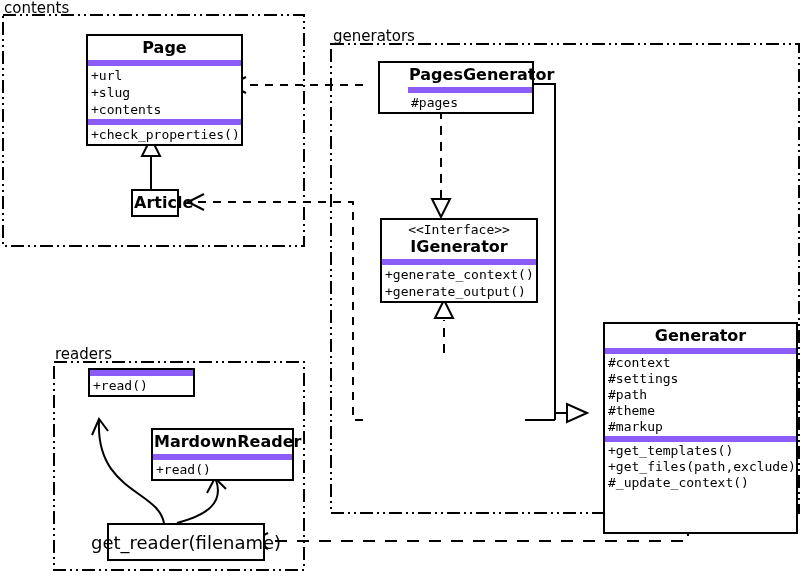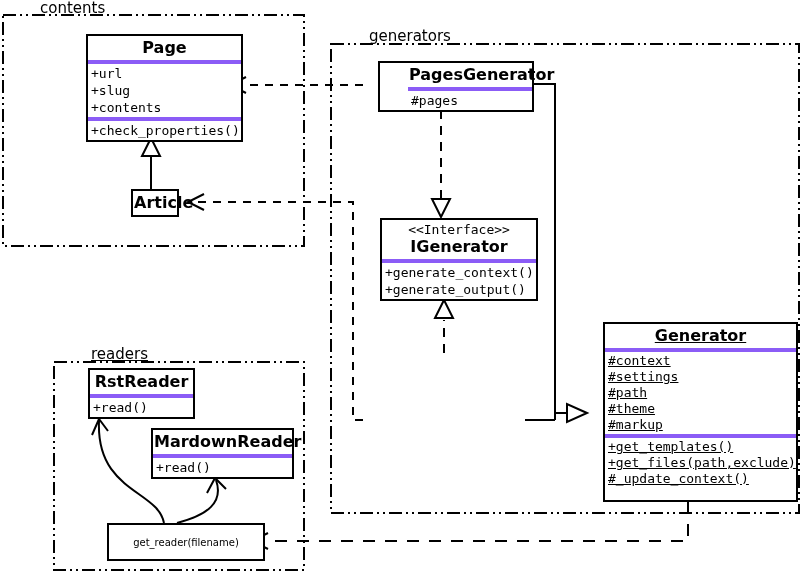--- a/index.html
+++ b/index.html
@@ -1,40 +1,40 @@
 <!DOCTYPE html>
 <html><head>
 <meta charset="utf-8">
 <style>
   html,body{margin:0;padding:0;background:#fff;}
   .canvas{position:relative;width:803px;height:579px;background:#ffffff;overflow:hidden;
           font-family:"DejaVu Sans",sans-serif;color:#000;}
   svg.overlay{position:absolute;left:0;top:0;width:803px;height:579px;pointer-events:none;}
-  .pkg-label{position:absolute;font-size:15px;line-height:15px;color:#000;background:transparent;margin-left:36px;}
+  .pkg-label{position:absolute;font-size:15px;line-height:15px;color:#000;background:transparent;}
   #lbl-contents{left:4px;top:1px;}
   #lbl-generators{left:333px;top:29px;}
-  #lbl-readers{left:55px;top:347px;text-decoration:underline;}
+  #lbl-readers{left:55px;top:347px;}
   .uml-class{position:absolute;background:#fff;border:2px solid #000;box-sizing:border-box;margin-left:15px;}
   .uml-title{font-weight:bold;font-size:16px;line-height:20px;text-align:center;
              padding:2px 1px;white-space:nowrap;}
   .uml-stereo{font-family:"DejaVu Sans Mono",monospace;font-weight:normal;font-size:13px;
               line-height:15px;text-align:center;white-space:nowrap;}
-  .uml-comp{border-top:4px solid #8b5cf6;padding:1px 3px;}
+  .uml-comp{border-top:6px solid #8b5cf6;padding:1px 3px;}
   .uml-line{font-family:"DejaVu Sans Mono",monospace;font-size:13px;line-height:17px;white-space:pre;}
   #box-generator .uml-line{line-height:16px;}
   #box-page{left:71px;top:34px;width:157px;}
   #box-article{left:116px;top:189px;width:48px;}
   #box-pages-generator{left:363px;top:61px;width:156px;padding-left:28px;}
   #box-igenerator{left:365px;top:218px;width:158px;}
   #box-article-generator{left:363px;top:353px;width:162px;}
-  #box-generator{left:588px;top:322px;width:195px;height:180px;text-decoration:underline;}
+  #box-generator{left:588px;top:322px;width:195px;height:212px;}
   #box-rst-reader{left:73px;top:368px;width:107px;}
   #box-mardown-reader{left:136px;top:428px;width:143px;}
   #box-get-reader{left:92px;top:523px;width:158px;height:38px;display:flex;
-                  align-items:center;justify-content:center;font-size:10px;}
+                  align-items:center;justify-content:center;font-size:18px;}
 </style>
 </head>
 <body>
 
 <div class="canvas">
 
   <svg class="overlay" viewBox="0 0 803 579" fill="none" stroke="#000" stroke-width="2">
     
     <rect x="3" y="15" width="301" height="231" stroke-dasharray="13 4 2 4 2 4"></rect>
     <rect x="331" y="44" width="468" height="469" stroke-dasharray="13 4 2 4 2 4"></rect>
@@ -128,21 +128,20 @@
       <div class="uml-line">#markup</div>
     </div>
     <div class="uml-comp">
       <div class="uml-line">+get_templates()</div>
       <div class="uml-line">+get_files(path,exclude)</div>
       <div class="uml-line">#_update_context()</div>
     </div>
   </div>
 
   <div class="uml-class" id="box-rst-reader">
-    <div class="uml-title">RstReader</div>
     <div class="uml-comp">
       <div class="uml-line">+read()</div>
     </div>
   </div>
 
   <div class="uml-class" id="box-mardown-reader">
     <div class="uml-title">MardownReader</div>
     <div class="uml-comp">
       <div class="uml-line">+read()</div>
     </div>

